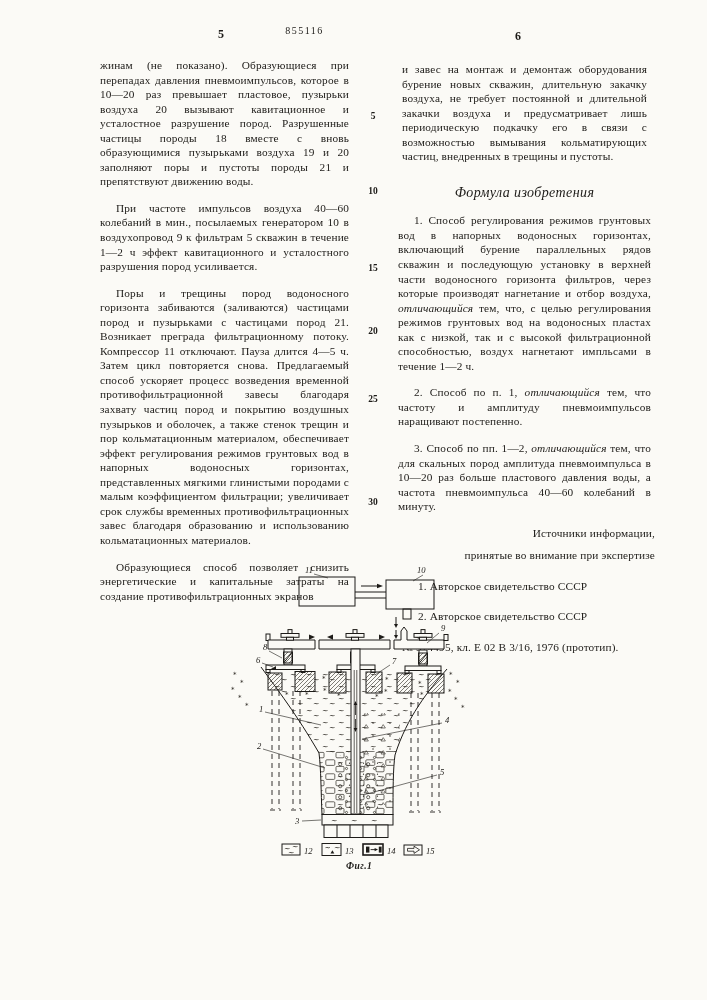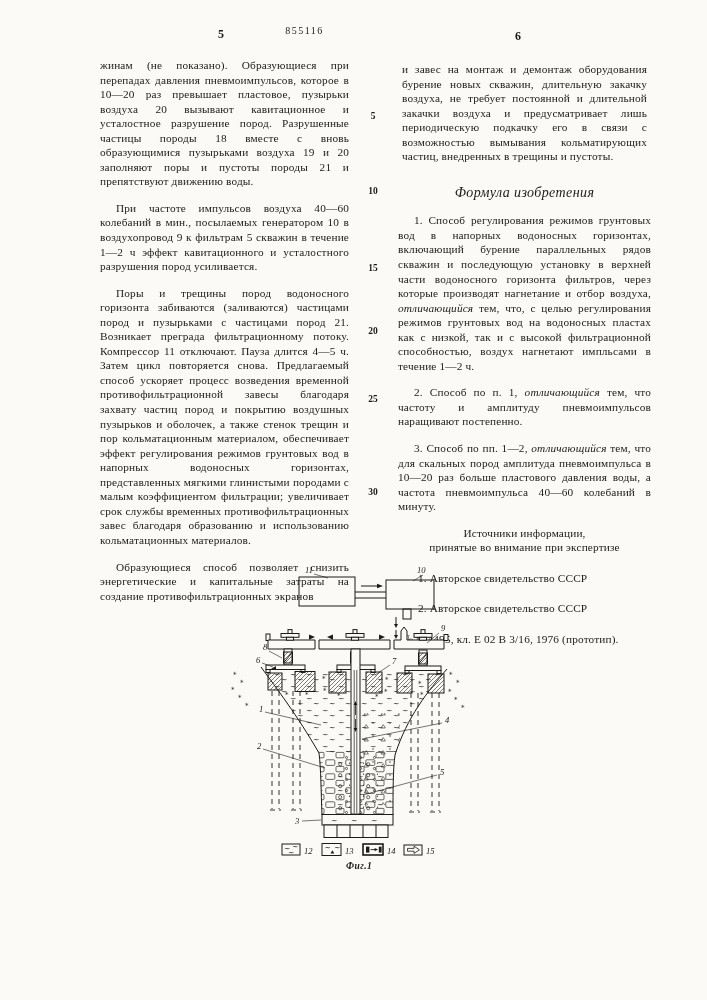--- a/index.html
+++ b/index.html
@@ -15,31 +15,31 @@
   .hdr-right{position:absolute;left:503px;top:29px;width:30px;text-align:center;font-weight:bold;font-size:12px;}
   
   .col{position:absolute;top:46px;font-size:11.3px;line-height:14.55px;text-align:justify;letter-spacing:0.15px;}
   .col-left{left:88px;width:273px;}
   .col-right{left:386px;width:277px;}
   .para,.claim{margin:12px;text-indent:16px;}
   .col-left .para:first-child{text-indent:0;}
   .para-cont{margin:16px;text-indent:0;}
   .formula-heading{text-align:center;font-style:italic;font-size:14px;margin:22px 0 13px 0;text-indent:0;letter-spacing:0.4px;}
   .it{font-style:italic;}
-  .src-intro{margin:0;text-align:center;text-indent:0;}
+  .src-intro{margin:8px;text-align:right;text-indent:0;}
   .src{margin:16px;text-indent:0;text-align:left;}
   .src.indent{text-indent:16px;}
   
   .gutter-num{position:absolute;left:362px;width:22px;text-align:center;font-size:9.5px;font-weight:bold;}
   .gutter-num:nth-child(1){top:111px}
   .gutter-num:nth-child(2){top:186px}
   .gutter-num:nth-child(3){top:263px}
   .gutter-num:nth-child(4){top:326px}
   .gutter-num:nth-child(5){top:394px}
-  .gutter-num:nth-child(6){top:487px}
+  .gutter-num:nth-child(6){top:497px}
   
   .fig{position:absolute;left:225px;top:563px;width:270px;height:322px;}
   .fig svg{display:block;}
   .plabel{font:italic 8.6px "Liberation Serif",serif;fill:#1d1b18;}
   .fcap{font:italic bold 9.5px "Liberation Serif",serif;fill:#1d1b18;letter-spacing:0.5px;}
   .tild{font:7.5px "DejaVu Sans",sans-serif;fill:#2a2620;}
   .ast{font:7px "DejaVu Sans",sans-serif;fill:#2a2620;}
 </style>
 </head>
 <body>

